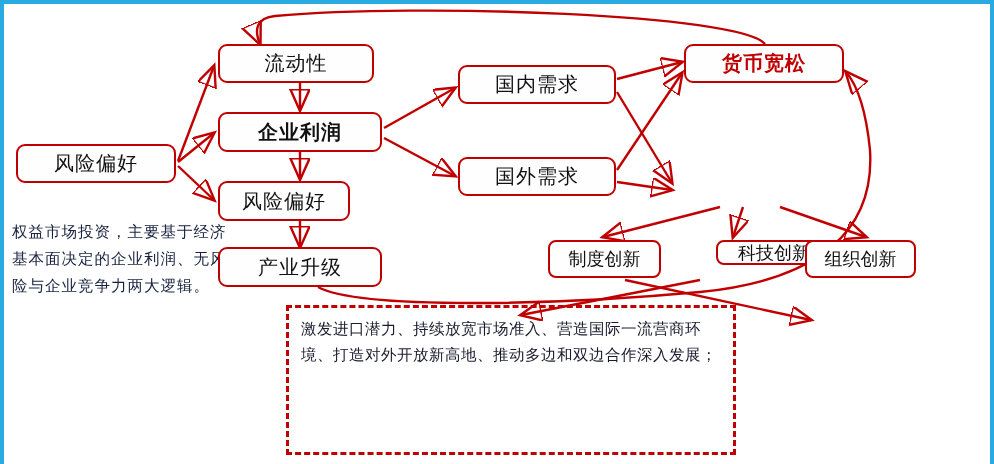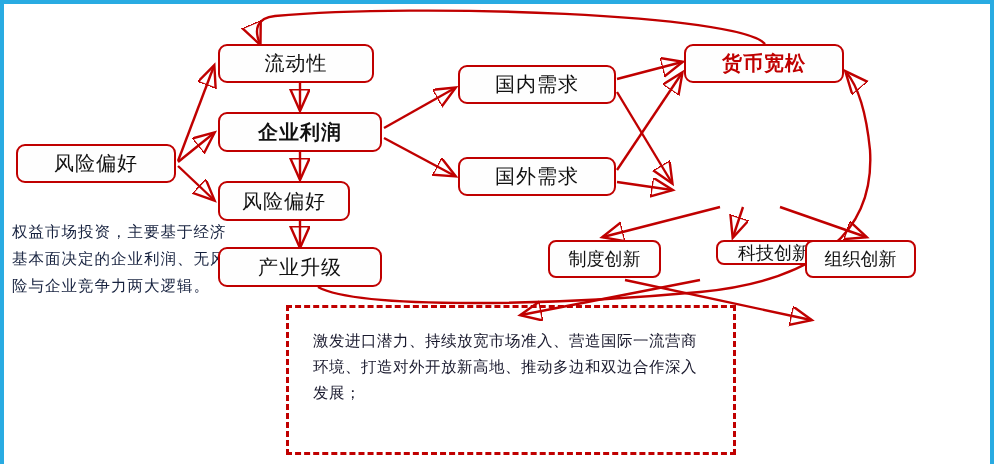--- a/index.html
+++ b/index.html
@@ -62,21 +62,21 @@
     border: 3px dashed #C00000;
     background: transparent;
     z-index: 4;
     padding: 8px 10px 6px 12px;
     color: #1a1a2e;
     font-family: "Liberation Serif", "DejaVu Serif", serif;
     font-size: 15.5px;
     line-height: 26px;
     letter-spacing: 0.5px;
   }
-  .note p { margin: 12px; }
+  .note p { margin: 0; }
   .note p.gap { margin-top: 26px; }
 
   
   .caption {
     position: absolute;
     color: #16213e;
     font-family: "Liberation Serif", "DejaVu Serif", serif;
     font-size: 15.5px;
     line-height: 27px;
     letter-spacing: 1px;

